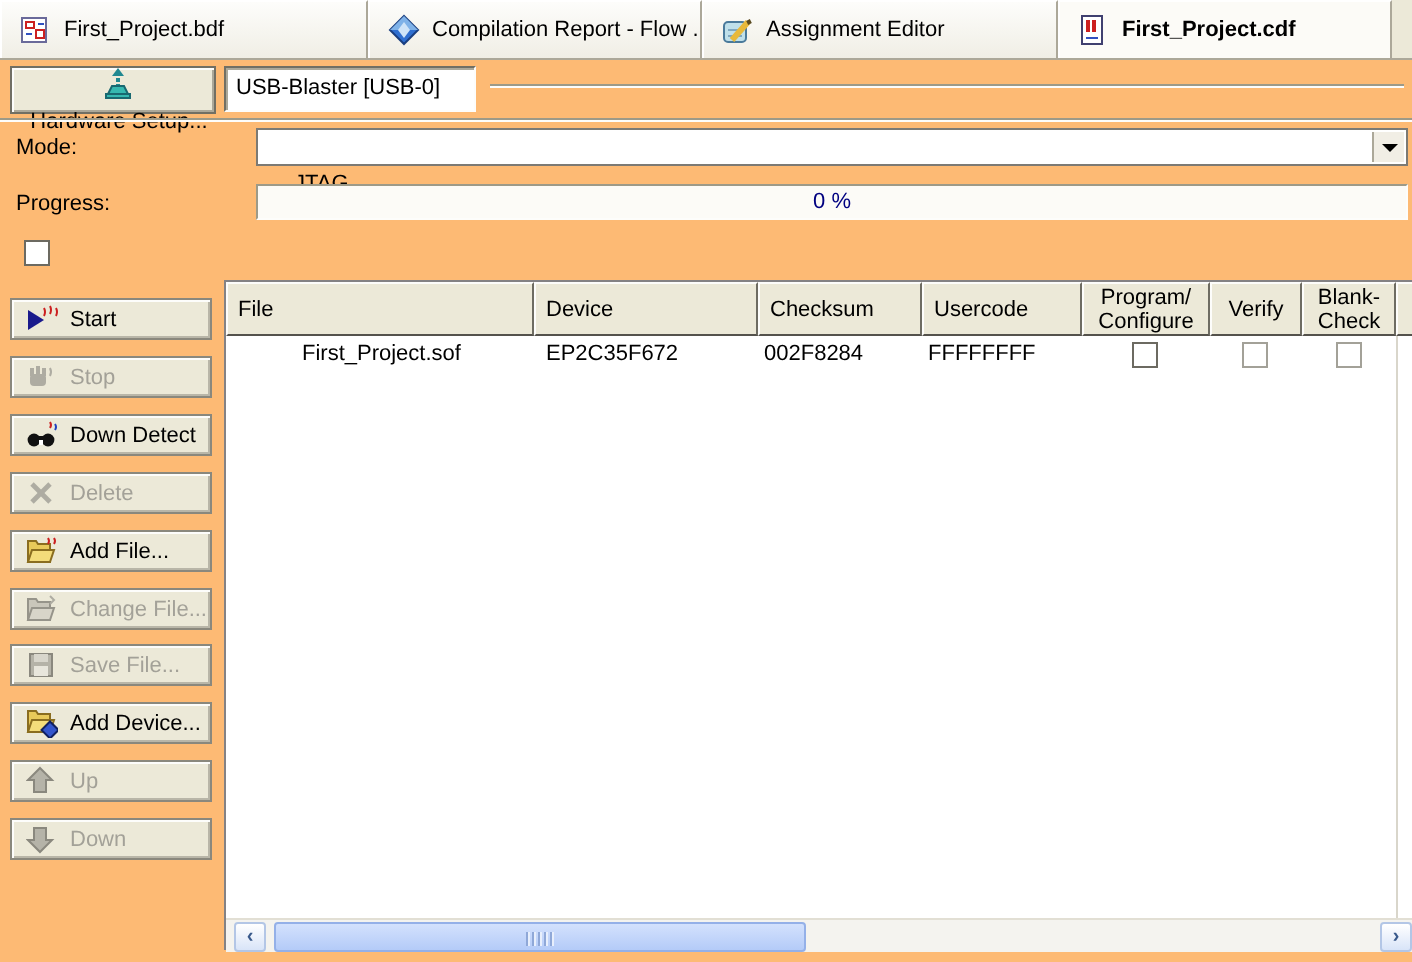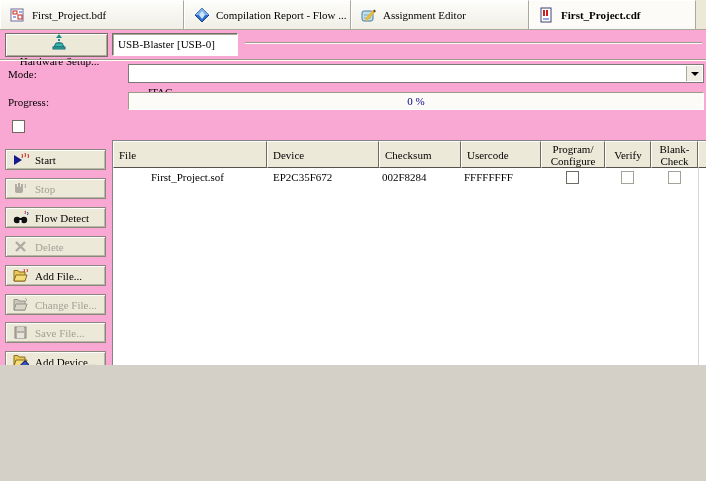--- a/index.html
+++ b/index.html
@@ -1,19 +1,19 @@
 <!DOCTYPE html>
 <html><head>
 <meta charset="utf-8">
 <style>
   * { margin:0; padding:0; box-sizing:border-box; }
   html,body { background:#d4d0c8; }
   .window {
-    position:relative; width:706px; height:365px; background:#f9a8d4;
-    font-family:Liberation Serif, serif; font-size:11px; color:#000;
+    position:relative; width:706px; height:481px; background:#fdba74;
+    font-family:Liberation Sans, sans-serif; font-size:11px; color:#000;
     overflow:hidden; cursor:default;
   }
   
   .tabbar { position:absolute; left:0; top:0; width:706px; height:30px;
     background:#ece9d8; border-bottom:1px solid #aca899; display:flex; }
   .tab { display:flex; align-items:center; gap:6px; padding:0 9px; height:29px;
     background:linear-gradient(#fdfdfb,#f0eee5); border-right:1px solid #aca899;
     border-left:1px solid #fff; border-top:1px solid #fff; overflow:hidden; white-space:nowrap; }
   .tab.t0 { width:184px; }
   .tab.t1 { width:167px; }
@@ -184,21 +184,21 @@
     <span class="aicon">
       <svg width="16" height="15">
           <circle cx="4" cy="10" r="3.2" fill="#111"></circle>
           <circle cx="11" cy="10" r="3.2" fill="#111"></circle>
           <rect x="4" y="8" width="7" height="3" fill="#111"></rect>
           <rect x="6.5" y="10" width="2" height="2.5" fill="#fff"></rect>
           <path d="M12,1 q1,1.5 0,3" stroke="#cc2020" fill="none"></path>
           <path d="M14.5,2 q1,1.5 0,3" stroke="#2040c0" fill="none"></path>
         </svg>
     </span>
-    <span>Flow Detect</span>
+    <span>Down Detect</span>
   </div>
   <div class="abtn dis" style="top:236px;">
     <span class="aicon">
       <svg width="16" height="15">
           <line x1="3" y1="3" x2="12" y2="12" stroke="#aeaca2" stroke-width="2.4"></line>
           <line x1="12" y1="3" x2="3" y2="12" stroke="#aeaca2" stroke-width="2.4"></line>
         </svg>
     </span>
     <span>Delete</span>
   </div>

